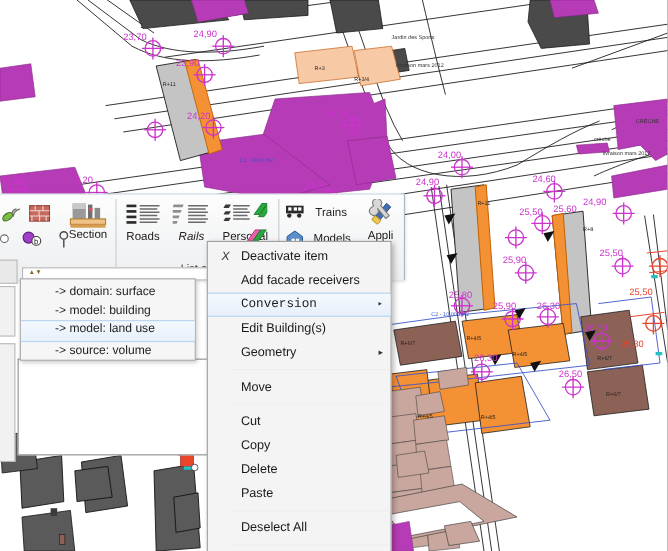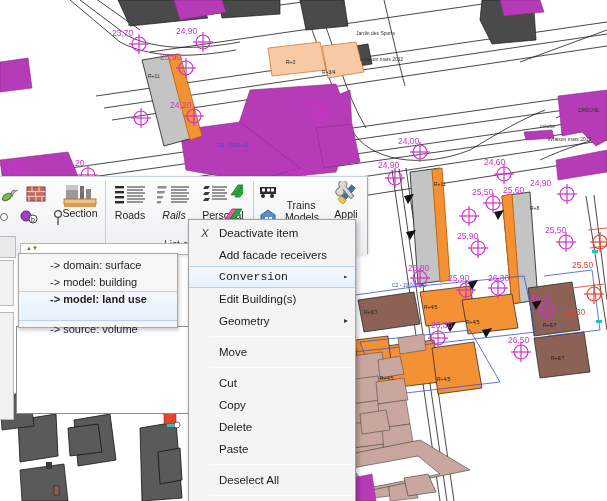--- a/index.html
+++ b/index.html
@@ -115,23 +115,22 @@
     padding-left: 31px;
     font-size: 11px;
     color: #1d1d1d;
     white-space: nowrap;
     cursor: default;
   }
   .dd-item.sel {
     background: linear-gradient(to bottom,#f3f8fd 0%, #e7f1fb 100%);
     border-top: 1px solid #b6d3ef;
     border-bottom: 1px solid #b6d3ef;
-    height: 30px;
+    height: 20px;
     line-height: 15px;
-    font-weight: bold;
   }
 
   
   #list-field {
     position: absolute;
     left: 20px; top: 243px;
     width: 182px; height: 12px;
     background: #ffffff;
     border: 1px solid #b5b5b5;
   }
@@ -628,21 +627,21 @@
         <div class="rib-btn" style="left:0px; top:6px; width:22px;">
           <svg class="ic" width="20" height="14" viewBox="0 0 20 14">
             <rect x="2" y="2" width="16" height="7" fill="#2a2a2a"></rect>
             <rect x="4" y="3.5" width="3" height="3" fill="#ffffff"></rect>
             <rect x="9" y="3.5" width="3" height="3" fill="#ffffff"></rect>
             <rect x="13" y="3.5" width="3" height="3" fill="#ffffff"></rect>
             <circle cx="5" cy="11" r="2" fill="#2a2a2a"></circle>
             <circle cx="14" cy="11" r="2" fill="#2a2a2a"></circle>
           </svg>
         </div>
-        <div class="rib-btn" style="left:22px; top:20px; width:44px;">
+        <div class="rib-btn" style="left:22px; top:8px; width:44px;">
           <span class="lbl">Trains</span>
         </div>
 
         <div class="rib-btn" style="left:0px; top:30px; width:22px;">
           <svg class="ic" width="18" height="16" viewBox="0 0 18 16">
             <polygon points="9,1 16,6 16,14 2,14 2,6" fill="#5b8fc9" stroke="#2b5a8f" stroke-width="0.9"></polygon>
             <rect x="6" y="8" width="3" height="6" fill="#ffffff"></rect>
             <rect x="10" y="8" width="3" height="3" fill="#ffffff"></rect>
           </svg>
         </div>

